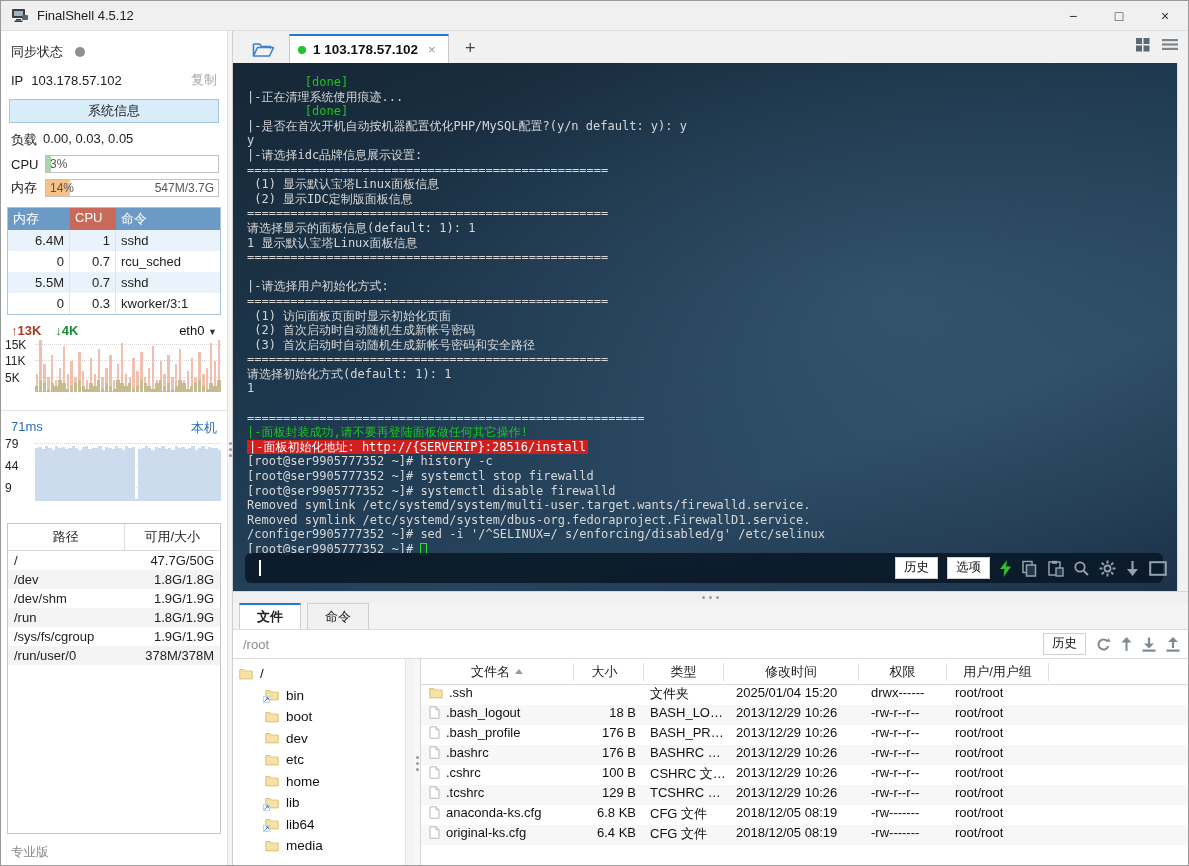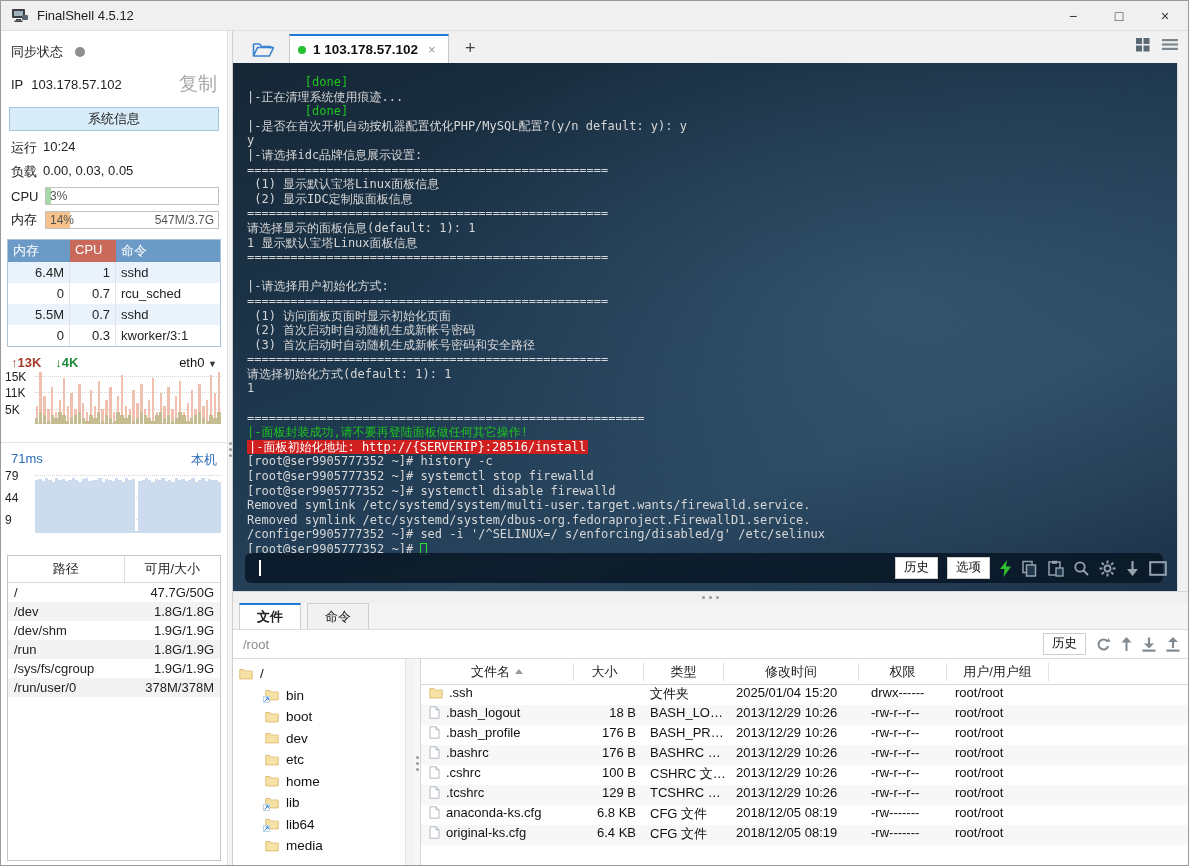--- a/index.html
+++ b/index.html
@@ -17,21 +17,21 @@
   .body-row { display:flex; height:836px; }
 
   
   .sidebar { width:226px; background:#fff; display:flex; flex-direction:column; font-size:13px; color:#222; overflow:hidden; }
   .vsplit { width:6px; background:#f4f4f4; border-left:1px solid #e2e2e2; border-right:1px solid #cfcfcf; display:flex; flex-direction:column; align-items:center; justify-content:center; gap:3px; }
   .vsplit i, .hsplit i { width:3px; height:3px; background:#9a9a9a; border-radius:50%; display:block; }
   .sync-row { display:flex; align-items:center; padding:12px 10px 4px 10px; }
   .sync-dot { width:10px; height:10px; border-radius:50%; background:#8f8f8f; margin-left:12px; }
   .ip-row { display:flex; align-items:center; padding:6px 10px; }
   .ip-row .ip-label { margin-right:8px; }
-  .copy-btn { margin-left:auto; color:#aaa; font-size:19px; cursor:pointer; }
+  .copy-btn { margin-left:auto; color:#aaa; font-size:13px; cursor:pointer; }
   .sysinfo-btn { margin:4px 8px; height:24px; background:#d9ecfa; border:1px solid #a3c7e0; display:flex; align-items:center; justify-content:center; font-size:13px; color:#222; cursor:pointer; }
   .kv-row { padding:4px 10px 2px 10px; display:flex; gap:6px; }
   .meter-row { display:flex; align-items:center; padding:2px 8px 2px 10px; margin-top:2px; }
   .meter-row .mlabel { width:34px; font-size:13px; }
   .meter { flex:1; height:18px; border:1px solid #c2c2c2; background:#fff; position:relative; }
   .meter .fill { position:absolute; left:0; top:0; bottom:0; }
   .meter .ptext { position:absolute; left:4px; top:1px; font-size:12px; color:#555; }
   .meter .dtext { position:absolute; right:4px; top:1px; font-size:12px; color:#555; }
 
   .proc-table { margin:8px 6px 0 6px; border:1px solid #aac3d8; font-size:13px; }
@@ -175,24 +175,20 @@
         <span>同步状态</span>
         <span class="sync-dot"></span>
       </div>
       <div class="ip-row">
         <span class="ip-label">IP</span>
         <span>103.178.57.102</span>
         <span class="copy-btn">复制</span>
       </div>
       <div class="sysinfo-btn">系统信息</div>
       <div class="kv-row">
-        <span>运行</span>
-        <span>10:24</span>
-      </div>
-      <div class="kv-row">
         <span>负载</span>
         <span>0.00, 0.03, 0.05</span>
       </div>
 
       <div class="meter-row">
         <span class="mlabel">CPU</span>
         <div class="meter">
             <div class="fill" id="cpu-fill" style="background: rgb(168, 216, 168); width: 3%;"></div>
           <span class="ptext">3%</span>
           </div>
@@ -664,20 +660,21 @@
             <div class="disk-row">
               <span class="path">/sys/fs/cgroup</span>
               <span class="size">1.9G/1.9G</span>
             </div>
             <div class="disk-row">
               <span class="path">/run/user/0</span>
               <span class="size">378M/378M</span>
             </div>
           </div>
       </div>
+      <div class="edition">专业版</div>
     </aside>
 
     <div class="vsplit">
         <i></i>
         <i></i>
         <i></i>
       </div>
 
     <div class="main-col">
 

